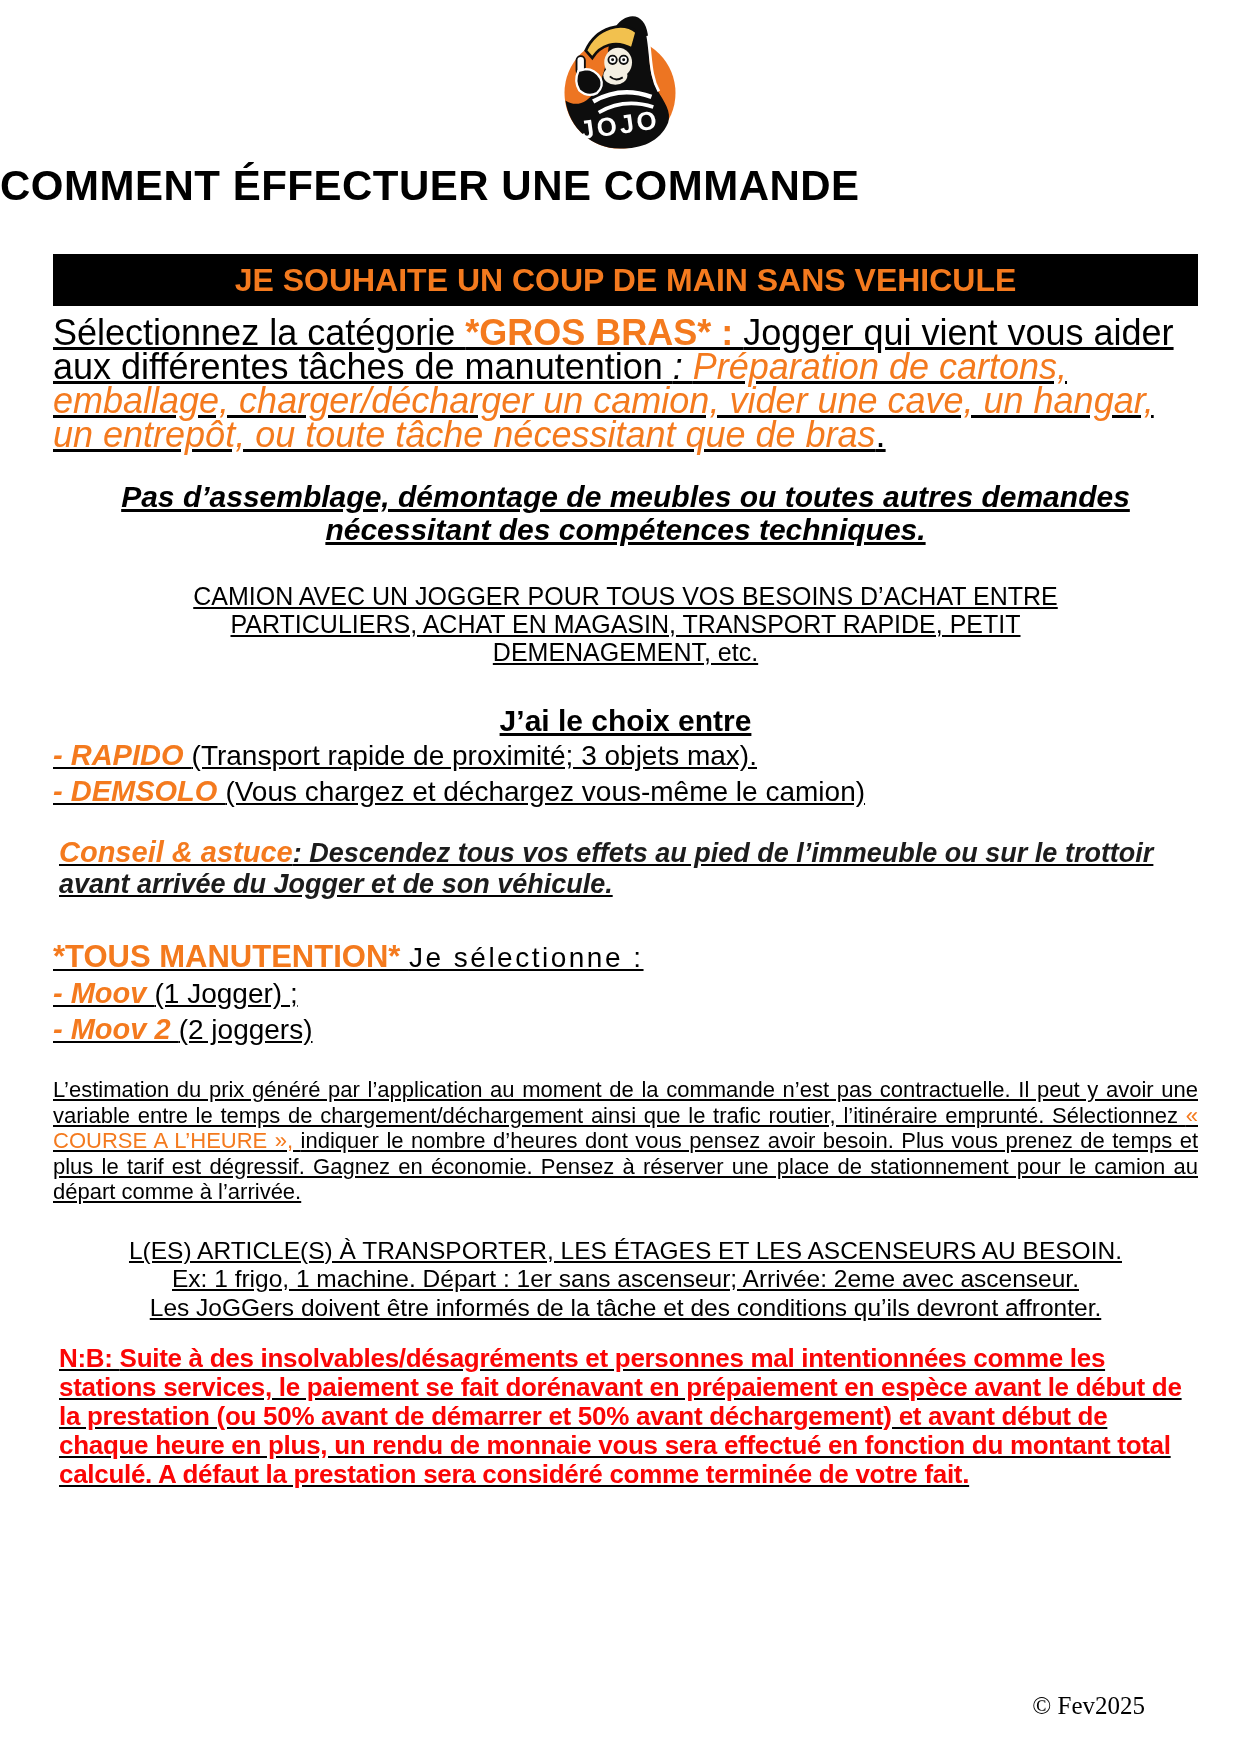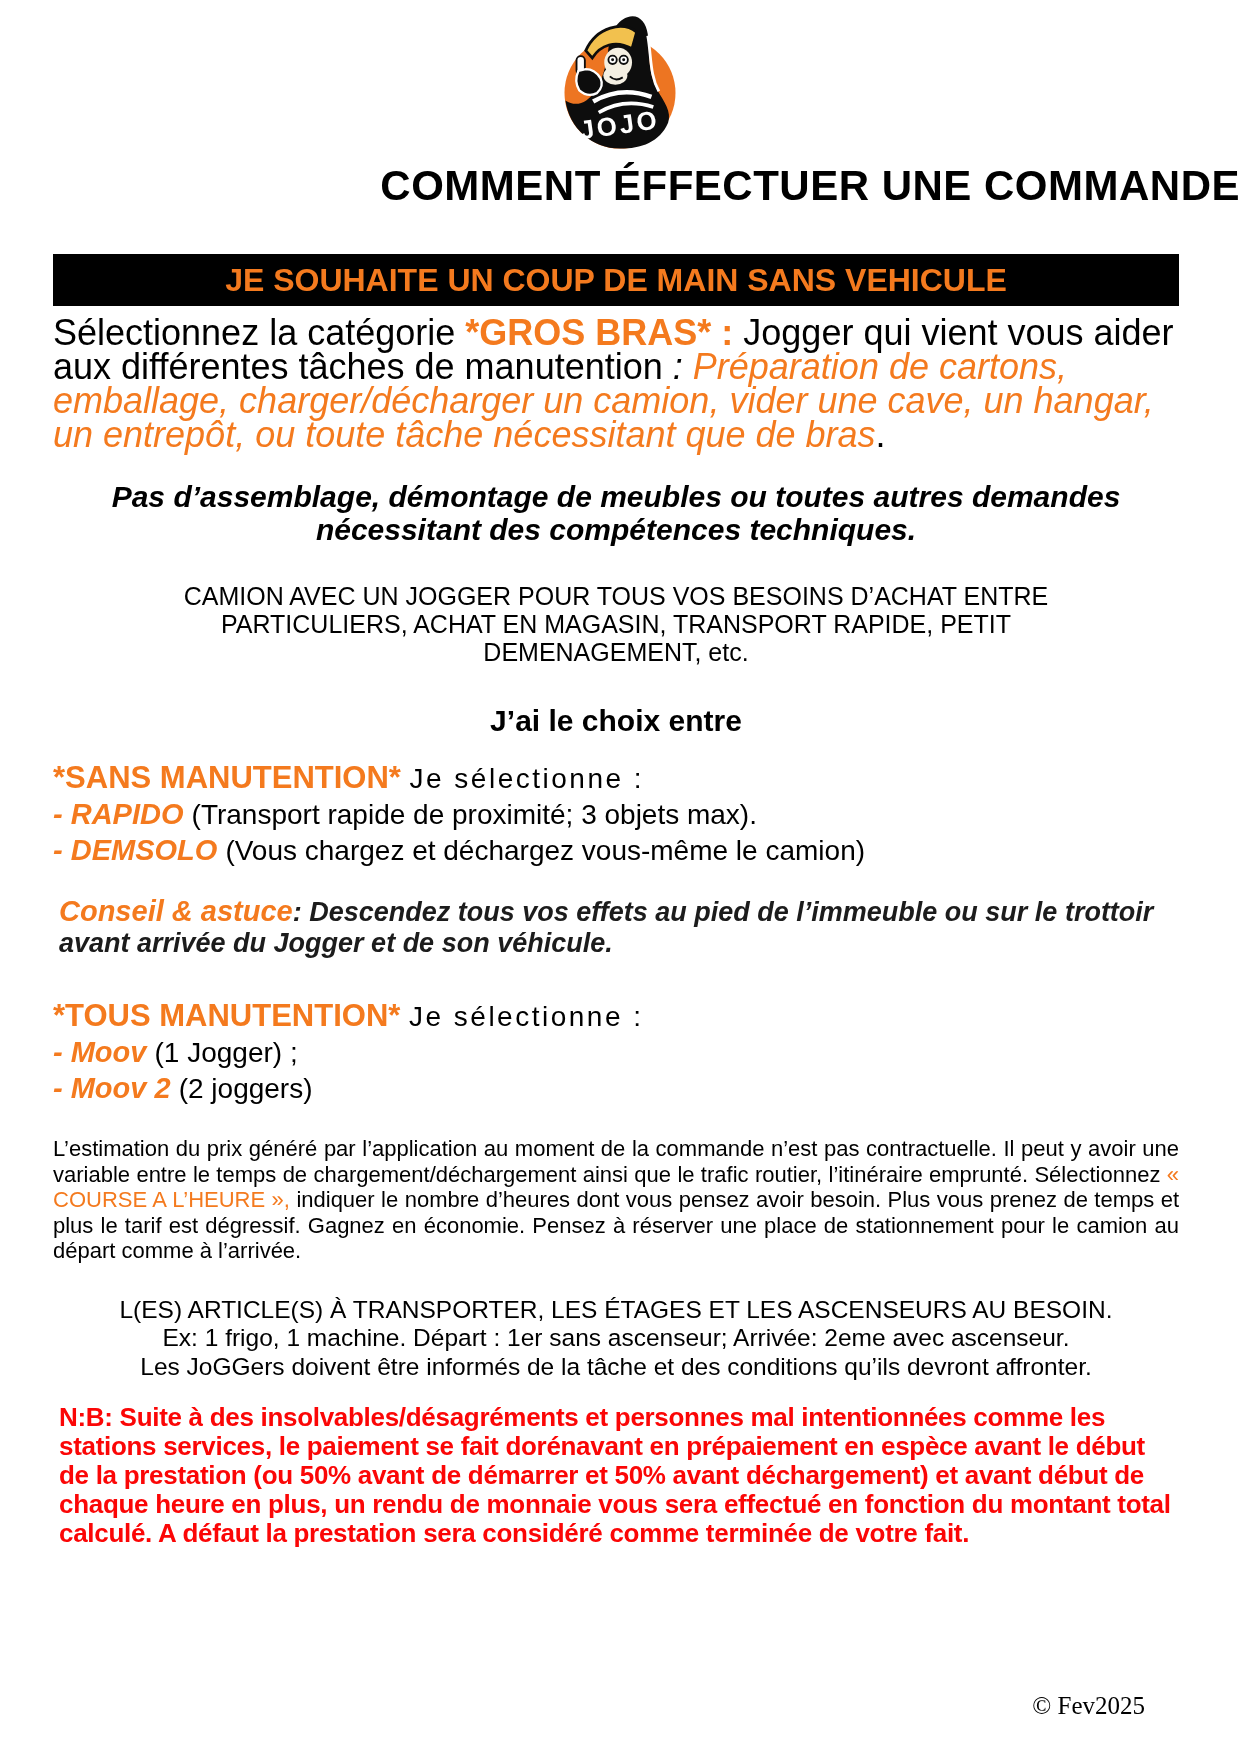--- a/index.html
+++ b/index.html
@@ -6,25 +6,25 @@
     --accent-orange:#F47A1E;
     --banner-bg:#000000;
     --alert-red:#FB0606;
     --logo-orange:#ED7522;
     --logo-cap-yellow:#F2C14E;
   }
   *{box-sizing:border-box;margin:0;padding:0;}
   html,body{background:#ffffff;}
   body{font-family:"Liberation Sans","DejaVu Sans",sans-serif;color:#000;}
   .page{position:relative;width:1240px;height:1754px;background:#fff;overflow:hidden;margin:0 auto;}
-  .content{padding:0 61px 0 53px;}
+  .content{padding:0 42px 0 53px;text-decoration:underline;}
 
   .logo-wrap{display:flex;justify-content:center;padding-top:8px;height:150px;}
 
-  h1.title{font-size:42px;line-height:48px;font-weight:bold;text-align:right;letter-spacing:0.5px;margin-top:12px;}
+  h1.title{font-size:42px;line-height:48px;font-weight:bold;text-align:left;letter-spacing:0.5px;margin-top:12px;}
 
   .banner{background:var(--banner-bg,#000);color:var(--accent-orange,#F47A1E);
           font-weight:bold;font-size:32px;line-height:34px;text-align:center;
           padding:9px 4px 9px;}
   .banner.first{margin-top:44px;}
   .banner.second{margin-top:30px;}
 
   p.lead{font-size:36px;line-height:34px;margin-top:10px;}
 
   p.center-bold-italic{font-size:30px;line-height:33px;font-weight:bold;font-style:italic;
@@ -98,21 +98,20 @@
 
     <p class="lead"><span class="seg-plain">Sélectionnez la catégorie </span><span class="seg-orange-bold">*GROS BRAS* : </span><span class="seg-plain">Jogger qui vient vous aider aux différentes tâches de manutention </span><span class="seg-plain-italic">: </span><span class="seg-orange-italic">Préparation de cartons, emballage, charger/décharger un camion, vider une cave, un hangar, un entrepôt, ou toute tâche nécessitant que de bras</span><span class="seg-plain">.</span></p>
 
     <p class="center-bold-italic">Pas d’assemblage, démontage de meubles ou toutes autres demandes nécessitant des compétences techniques.</p>
 
 
     <p class="center-caps">CAMION AVEC UN JOGGER POUR TOUS VOS BESOINS D’ACHAT ENTRE PARTICULIERS, ACHAT EN MAGASIN, TRANSPORT RAPIDE, PETIT DEMENAGEMENT, etc.</p>
 
     <h2 class="choice">J’ai le choix entre</h2>
 
-    <p class="section-header"><span class="seg-orange-bold-lg">*SANS MANUTENTION* </span><span class="seg-spaced">Je sélectionne :</span></p>
     <p class="option-line"><span class="seg-orange-bold-italic">- RAPIDO </span><span class="seg-plain"> (Transport rapide de proximité; 3 objets max).</span></p>
     <p class="option-line"><span class="seg-orange-bold-italic">- DEMSOLO </span><span class="seg-plain"> (Vous chargez et déchargez vous-même le camion)</span></p>
 
     <p class="conseil"><span class="seg-orange-bold-italic">Conseil &amp; astuce</span><span class="seg-dark-bold-italic">: Descendez tous vos effets au pied de l’immeuble ou sur le trottoir avant arrivée du Jogger et de son véhicule.</span></p>
 
     <p class="section-header avec"><span class="seg-orange-bold-lg">*TOUS MANUTENTION* </span><span class="seg-spaced">Je sélectionne :</span></p>
     <p class="option-line"><span class="seg-orange-bold-italic">- Moov </span><span class="seg-plain">(1 Jogger) ;</span></p>
     <p class="option-line"><span class="seg-orange-bold-italic">- Moov 2 </span><span class="seg-plain"> (2 joggers)</span></p>
 
     <p class="fine-print"><span class="seg-plain">L’estimation du prix généré par l’application au moment de la commande n’est pas contractuelle. Il peut y avoir une variable entre le temps de chargement/déchargement ainsi que le trafic routier, l’itinéraire emprunté. Sélectionnez </span><span class="seg-orange">« COURSE A L’HEURE », </span><span class="seg-plain">indiquer le nombre d’heures dont vous pensez avoir besoin. Plus vous prenez de temps et plus le tarif est dégressif. Gagnez en économie. Pensez à réserver une place de stationnement pour le camion  au départ comme à l’arrivée.</span></p>

